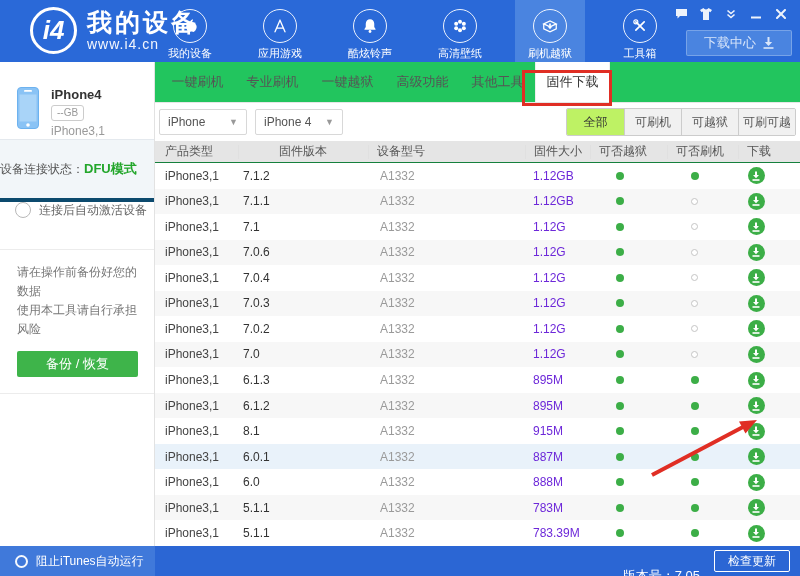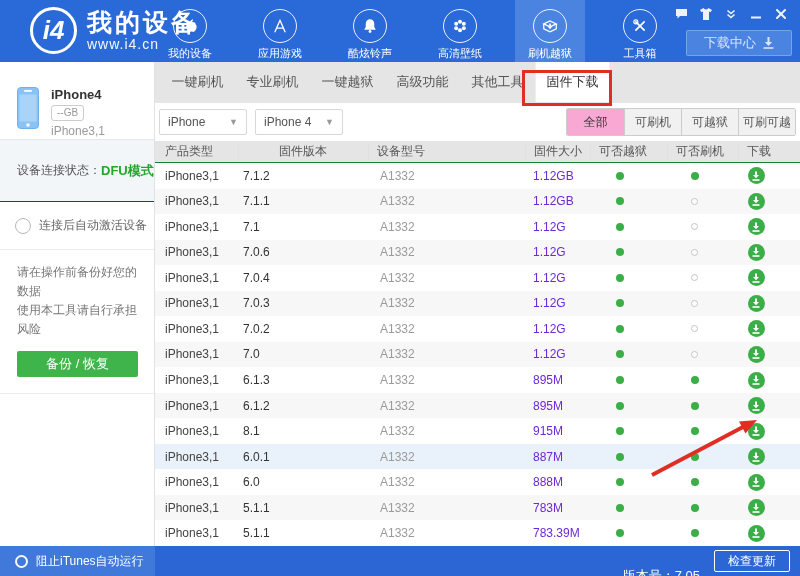--- a/index.html
+++ b/index.html
@@ -39,54 +39,54 @@
   .main { position:relative; width:645px; background:#fff; }
 
   
   .device-card { height:77px; padding:25px 0 0 17px; display:flex; }
   .device-info { margin-left:12px; }
   .device-name { font-size:13px; font-weight:bold; color:#333; }
   .device-cap { display:inline-block; margin-top:3px; padding:0 5px; border:1px solid #ccc; border-radius:3px;
     font-size:10px; color:#999; line-height:14px; }
   .device-model { margin-top:3px; font-size:12px; color:#9a9a9a; }
 
-  .dfu-band { height:63px; background:#f2f6f9; border-top:1px solid #e4e9ee; border-bottom:1px solid #0c4a6e;
-    display:flex; align-items:center; padding-left:17px; font-size:12px; color:#555; }
+  .dfu-band { height:63px; background:#f2f6f9; border-top:1px solid #e4e9ee; border-bottom:4px solid #0c4a6e;
+    display:flex; align-items:center; font-size:12px; color:#555; }
   .dfu-value { color:#23a62b; font-weight:bold; font-size:13px; }
 
-  .activate-row { height:48px; display:flex; align-items:center; padding-left:15px; gap:8px;
+  .activate-row { height:48px; display:flex; align-items:flex-start; padding-left:15px; gap:8px;
     border-bottom:1px solid #ececec; cursor:pointer; }
   .radio-circle { width:16px; height:16px; border:1px solid #b8b8b8; border-radius:50%; background:#fff; }
   .activate-label { font-size:12px; color:#666; }
 
   .warning-block { padding:13px 10px 0 17px; font-size:12px; color:#777; line-height:19px; }
   .backup-btn { display:block; margin:12px 0 0 17px; width:121px; height:26px; border:none; border-radius:2px;
     background:var(--green); color:#fff; font-size:13px; cursor:pointer; }
   .side-divider { margin-top:16px; border-bottom:1px solid #ececec; }
 
   
-  .tabbar { height:41px; display:flex; padding-left:5px; border-bottom:1px solid #e6e6e6; background:#e5e5e5; }
+  .tabbar { height:41px; display:flex; padding-left:5px; border-bottom:1px solid #e6e6e6; background:#22c55e; }
   .tab { width:75px; display:flex; align-items:center; justify-content:center;
     font-size:13px; color:#555; cursor:pointer; }
   .tab.active { background:#fff; color:#333; border-left:1px solid #eee; border-right:1px solid #eee; }
 
   .red-box { position:absolute; left:367px; top:8px; width:90px; height:36px;
     border:3px solid var(--red); z-index:6; pointer-events:none; }
 
   
   .filterbar { height:38px; display:flex; align-items:center; padding:0 4px 0 4px; }
   .dropdown { width:88px; height:26px; border:1px solid #d8d8d8; border-radius:2px; background:#fff;
     display:flex; align-items:center; justify-content:space-between; padding:0 8px; margin-right:8px;
     font-size:12px; color:#555; cursor:pointer; }
   .caret { font-size:9px; color:#999; }
   .btn-group { margin-left:auto; display:flex; border:1px solid #ccc; border-radius:2px; overflow:hidden; }
   .filter-btn { width:57px; height:26px; background:#f1f1f1; border:none; border-left:1px solid #ccc;
     font-size:12px; color:#555; cursor:pointer; }
   .filter-btn:first-child { border-left:none; }
-  .filter-btn.active { background:#f9a8d4; color:#333; }
+  .filter-btn.active { background:#bef264; color:#333; }
 
   
   .thead { height:22px; display:flex; align-items:center; border-bottom:1px solid #15803d; background:#e5e5e5;font-family:Liberation Mono, monospace; }
   .th { font-size:12px; color:#555; padding-left:8px; white-space:nowrap; border-left:1px solid #e0e0e0;
     height:14px; line-height:14px; }
   .th:first-child { border-left:none; padding-left:10px; }
   .tbody { height:383px; display:flex; flex-direction:column; }
   .trow { flex:1; display:flex; align-items:center; background:#fff; }
   .trow.alt { background:#f7f7f7; }
   .trow.hl { background:var(--highlight); }

